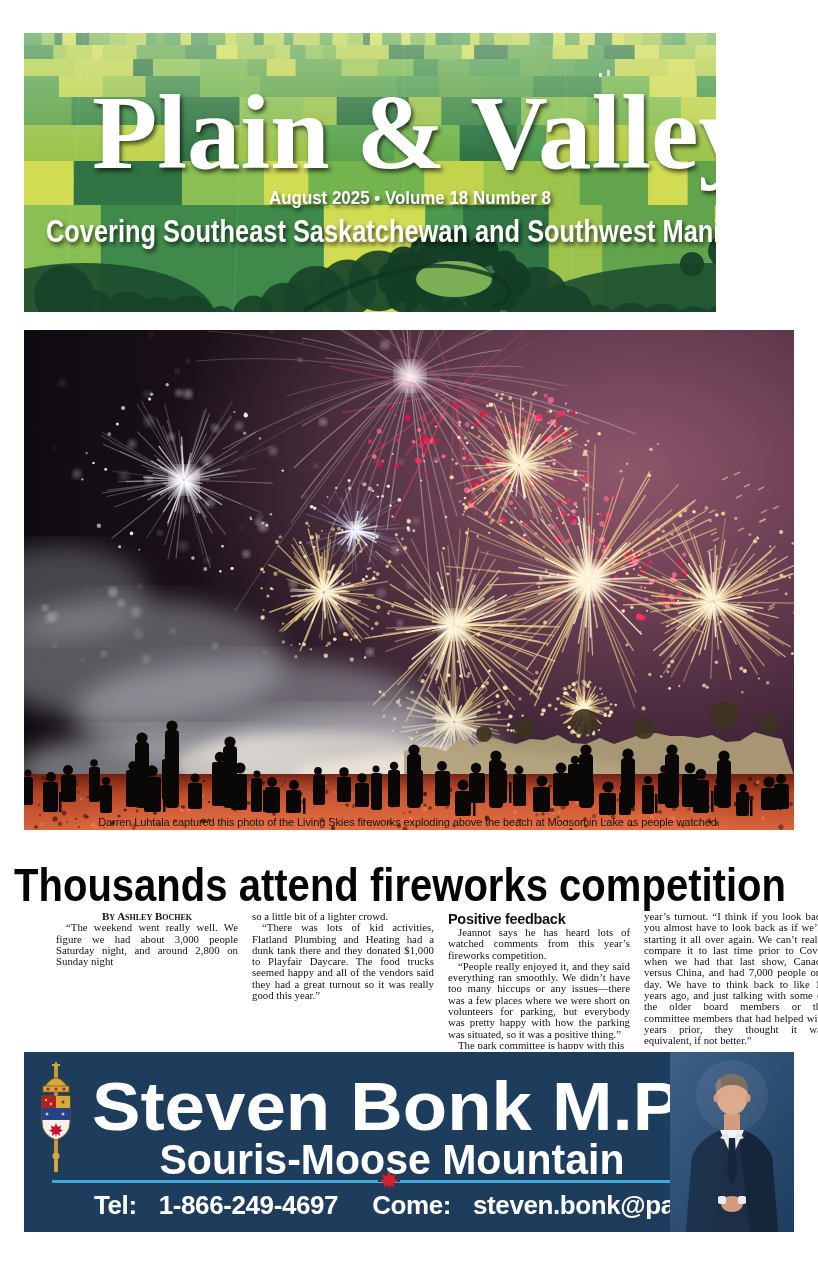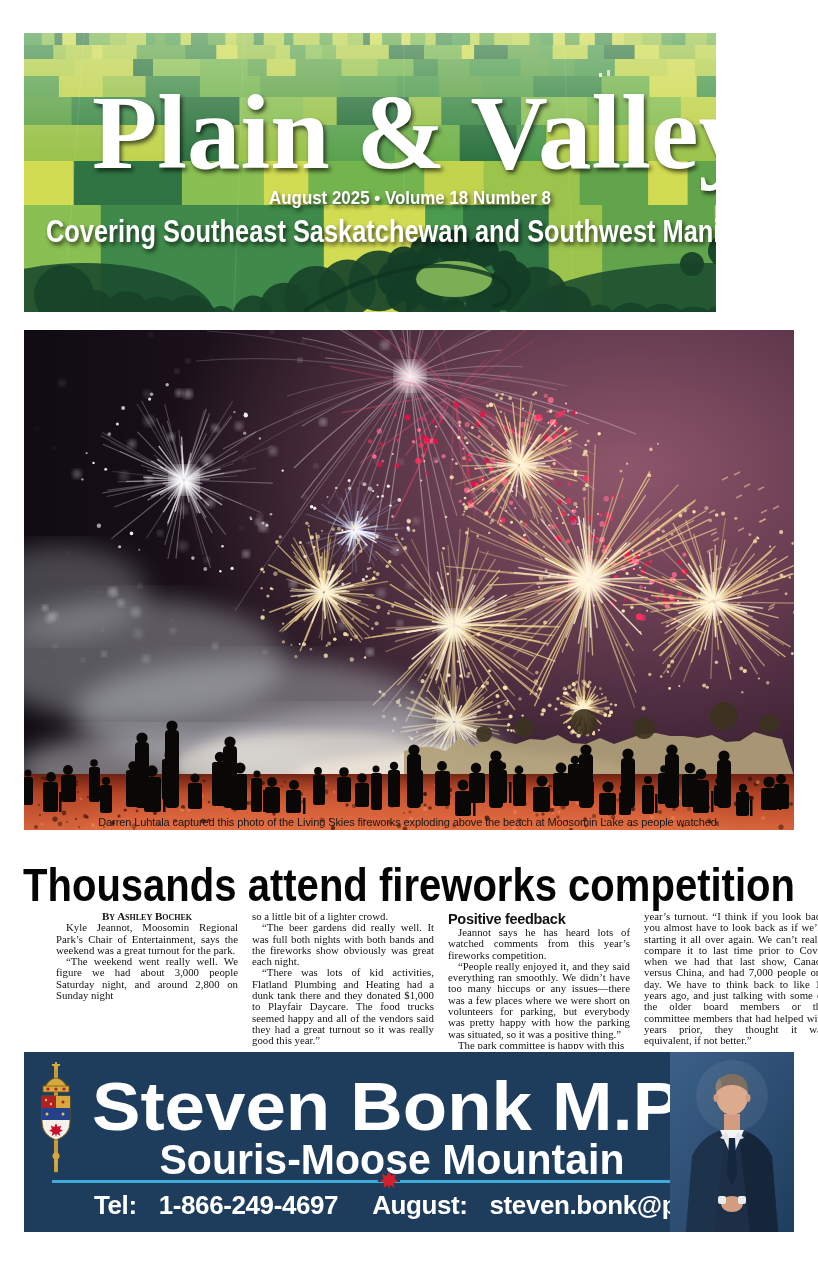--- a/index.html
+++ b/index.html
@@ -7,21 +7,21 @@
   .abs{position:absolute;}
   
   #masthead{left:24px;top:33px;width:692px;height:279px;overflow:hidden;}
   .mshadow{filter:drop-shadow(2px 3px 2px rgba(0,0,0,.65));}
   .mast-title{font-family:"Liberation Serif","DejaVu Serif",serif;font-weight:700;fill:#ffffff;}
   .mast-sub{font-family:"Liberation Sans",sans-serif;font-weight:700;fill:#ffffff;}
   
   #lead-photo{left:24px;top:330px;width:770px;height:500px;background:#0d0a0f;}
   #caption{left:24px;top:816px;width:770px;text-align:center;font-size:11px;letter-spacing:-.1px;color:#161616;}
   
-  #headline-wrap{left:21px;top:861px;width:776px;height:50px;}
+  #headline-wrap{left:12px;top:861px;width:776px;height:50px;}
   .headline-text{font-family:"Liberation Sans",sans-serif;font-weight:700;fill:#050505;}
   #article-cols{left:24px;top:911px;width:770px;height:138px;display:flex;gap:14px;overflow:hidden;margin-left:32px;}
   .col{width:182px;font-family:"Liberation Serif","DejaVu Serif",serif;font-size:10.8px;line-height:11.3px;text-align:justify;color:#121212;}
   .col p{margin:0;}
   .col p.ind{text-indent:10px;}
   .byline{text-align:center;font-weight:700;font-variant:small-caps;font-size:11px;margin:0 0 1px 0;}
   .subhead{font-family:"Liberation Sans",sans-serif;font-weight:700;font-size:14.5px;line-height:16px;letter-spacing:-.3px;margin:0 0 2px 0;text-align:left;}
   .continued{font-weight:700;font-style:italic;text-align:right;padding-right:6px;}
   
   #ad{left:24px;top:1052px;width:770px;height:180px;background:#1e3c5c;overflow:hidden;}
@@ -2563,26 +2563,24 @@
 
 <div id="headline-wrap" class="abs">
   <svg width="776" height="50" viewBox="0 0 776 50">
     <text class="headline-text" x="388" y="40" font-size="47" text-anchor="middle" textLength="772" lengthAdjust="spacingAndGlyphs">Thousands attend fireworks competition</text>
   </svg>
 </div>
 
 <div id="article-cols" class="abs">
   <div class="col">
     <p class="byline">By Ashley Bochek</p>
-    <p class="ind">Kyle Jeannot, Moosomin Regional Park’s Chair of Entertainment, says the weekend was a great turnout for the park.</p>
     <p class="ind">“The weekend went really well. We figure we had about 3,000 people Saturday night, and around 2,800 on Sunday night</p>
   </div>
   <div class="col">
     <p>so a little bit of a lighter crowd.</p>
-    <p class="ind">“The beer gardens did really well. It was full both nights with both bands and the fireworks show obviously was great each night.</p>
     <p class="ind">“There was lots of kid activities, Flatland Plumbing and Heating had a dunk tank there and they donated $1,000 to Playfair Daycare. The food trucks seemed happy and all of the vendors said they had a great turnout so it was really good this year.”</p>
   </div>
   <div class="col">
     <p class="subhead">Positive feedback</p>
     <p class="ind">Jeannot says he has heard lots of watched comments from this year’s fireworks competition.</p>
     <p class="ind">“People really enjoyed it, and they said everything ran smoothly. We didn’t have too many hiccups or any issues—there was a few places where we were short on volunteers for parking, but everybody was pretty happy with how the parking was situated, so it was a positive thing.”</p>
     <p class="ind">The park committee is happy with this</p>
   </div>
   <div class="col">
     <p>year’s turnout. “I think if you look back you almost have to look back as if we’re starting it all over again. We can’t really compare it to last time prior to Covid when we had that last show, Canada versus China, and had 7,000 people one day. We have to think back to like 10 years ago, and just talking with some of the older board members or the committee members that had helped with years prior, they thought it was equivalent, if not better.”</p>
@@ -2626,21 +2624,21 @@
     <rect x="-11" y="-2" width="22" height="4" fill="#1e3c5c"></rect>
     <path d="M0,-9 L2.4,-4 L7,-6 L5.4,-1.2 L9,1 L4.6,3 L5.6,8 L1.2,5 L0,9.5 L-1.2,5 L-5.6,8 L-4.6,3 L-9,1 L-5.4,-1.2 L-7,-6 L-2.4,-4 Z" fill="#d3202a"></path>
   </svg>
 
   <div class="ad-contact">
     <span class="pair">
       <span>Tel:</span>
       <span>1-866-249-4697</span>
     </span>
     <span class="pair">
-      <span>August:</span>
+      <span>Come:</span>
       <span>steven.bonk@parl.gc.ca</span>
     </span>
   </div>
 
   <svg class="abs" style="right:0;top:0" width="124" height="180" viewBox="0 0 124 180">
     <defs>
       <linearGradient id="pbg" x1="0" y1="0" x2="1" y2="1">
         <stop offset="0" stop-color="#3c6089"></stop>
           <stop offset="1" stop-color="#1f3d5d"></stop>
       </linearGradient>

